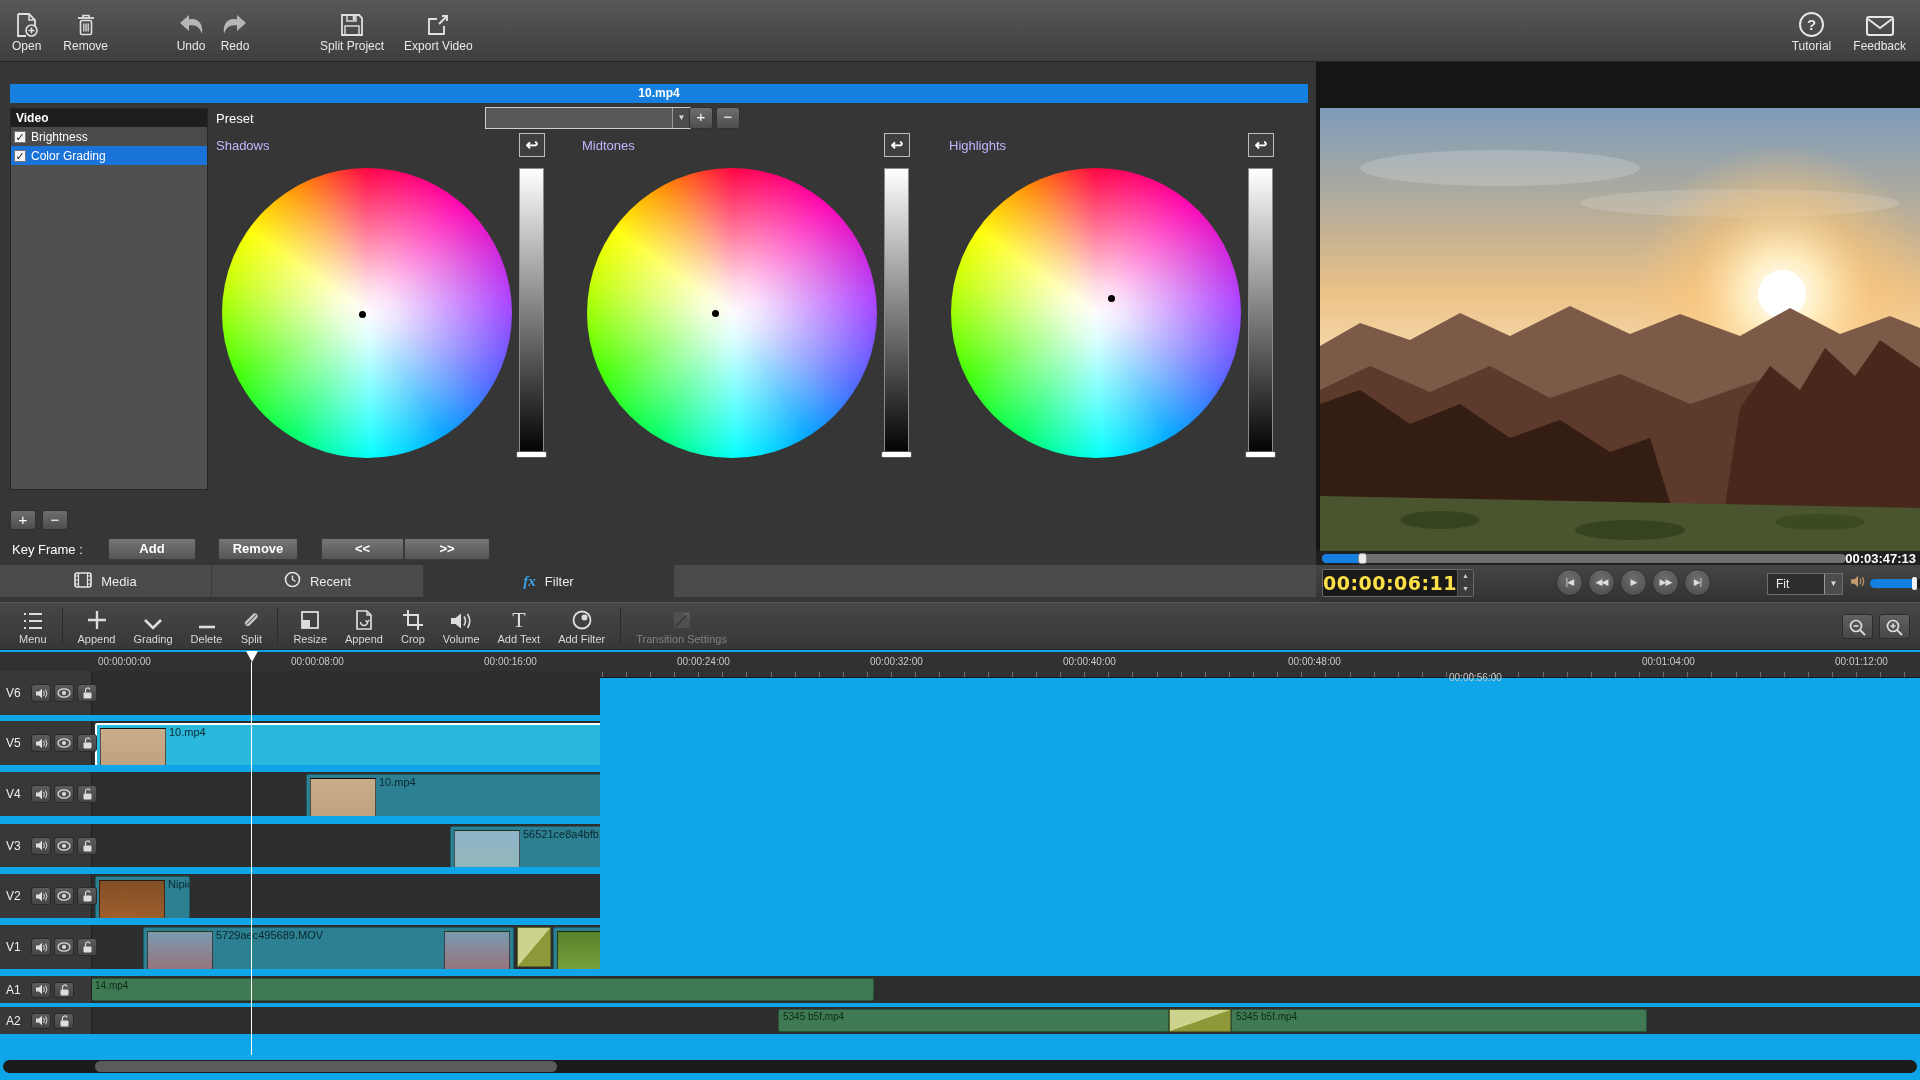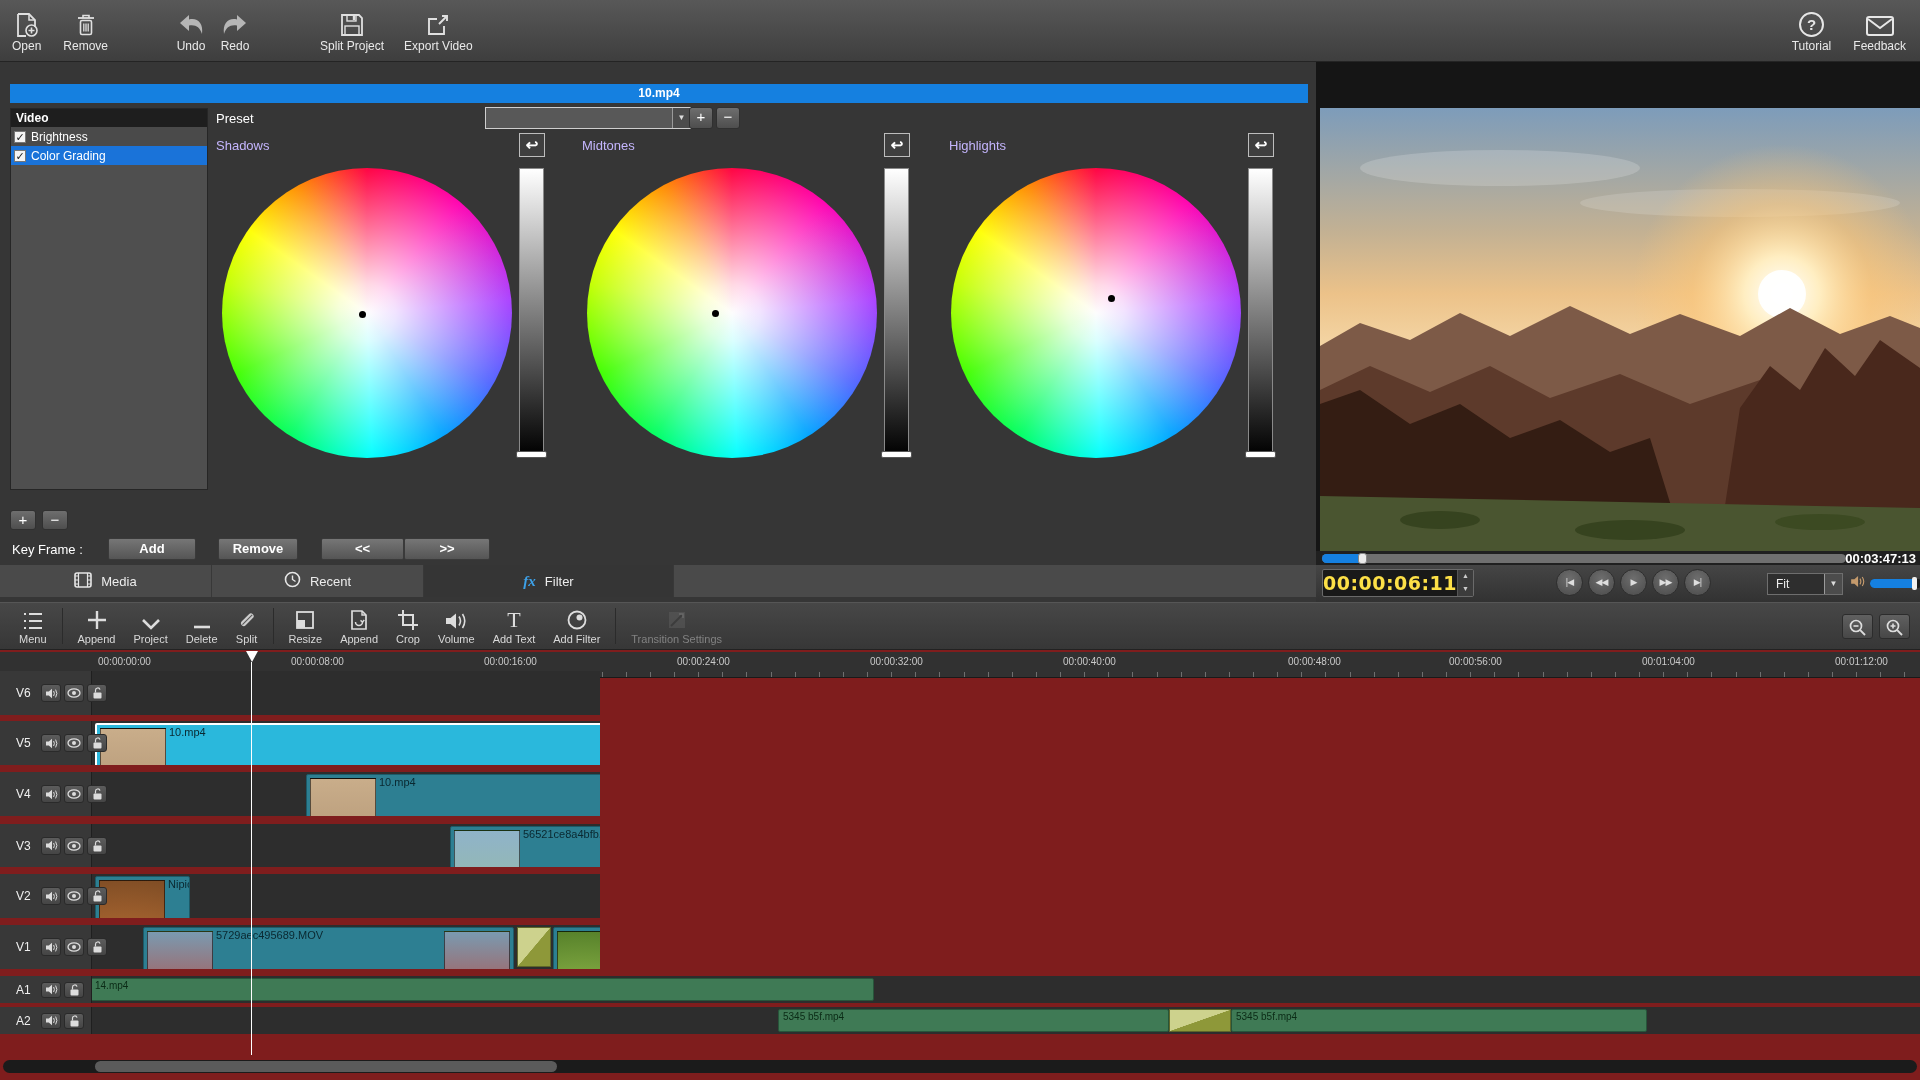--- a/index.html
+++ b/index.html
@@ -67,26 +67,26 @@
 .tlbar{position:absolute;left:0;top:602px;right:0;height:48px;background:linear-gradient(#474747,#373737);border-top:1px solid #565656;border-bottom:1px solid #222;display:flex;align-items:center;padding-left:10px}
 .tli{display:flex;flex-direction:column;align-items:center;gap:2px;color:#d9d9d9;font-size:11px;padding:0 9px}
 .tli .ic{height:24px;display:flex;align-items:flex-end;justify-content:center}
 .tli.disabled{color:#828282}
 .tli.disabled .ic{opacity:.55}
 .vsep{width:1px;height:36px;background:#2b2b2b;margin:0 6px}
 .zoombtns{position:absolute;right:10px;top:11px;display:flex;gap:6px}
 .zbtn{width:31px;height:25px;background:linear-gradient(#606060,#474747);border:1px solid #2c2c2c;border-radius:3px;display:flex;align-items:center;justify-content:center}
 
 
-.timeline{position:absolute;left:0;top:650px;right:0;bottom:0;background:#7f1d1d}
+.timeline{position:absolute;left:0;top:650px;right:0;bottom:0;background:#0ea5e9}
 .ruler{position:absolute;left:0;top:2px;right:0;height:26px;background:#313131;border-bottom:1px solid #191919}
 .tick{position:absolute;bottom:0;width:1px;height:5px;background:#6f6f6f}
 .rlabel{position:absolute;top:4px;font-size:10px;color:#c9c9c9;white-space:nowrap}
 .trow{position:absolute;left:0;right:0;background:#2d2d2d}
-.thead{position:absolute;left:0;top:0;width:92px;height:100%;background:#383838;display:flex;align-items:center;gap:3px;padding-left:16px;z-index:6;border-right:1px solid #1f1f1f}
+.thead{position:absolute;left:0;top:0;width:92px;height:100%;background:#383838;display:flex;align-items:center;gap:3px;padding-left:6px;z-index:6;border-right:1px solid #1f1f1f}
 .tname{color:#f0f0f0;font-size:12px;width:22px;flex:0 0 auto}
 .tbtn{width:20px;height:18px;background:linear-gradient(#5c5c5c,#454545);border:1px solid #2a2a2a;border-radius:3px;display:flex;align-items:center;justify-content:center;flex:0 0 auto}
 .trow.audio .tbtn{height:16px}
 .clip{position:absolute;top:2px;bottom:2px;border-radius:2px;overflow:hidden}
 .clip.video{background:#2d7f92;border:1px solid #1c5a68}
 .clip.video.selected{background:#2ab8dc;border:2px solid #fff}
 .clip.audio{background:#3f7a55;border:1px solid #27553a}
 .clabel{position:absolute;top:1px;font-size:11px;color:#0a2830;white-space:nowrap;z-index:3}
 .clip.audio .clabel{color:#0b2b16;font-size:10px}
 .thumb{position:absolute;top:3px;bottom:3px;width:66px;z-index:2;border:1px solid rgba(0,0,0,.55)}
@@ -360,21 +360,21 @@
           </svg>
         </span>
       <span>Append</span>
     </div>
     <div class="tli">
       <span class="ic">
           <svg width="22" height="14" viewBox="0 0 22 14">
             <path d="M3 3l8 8 8-8" fill="none" stroke="#ddd" stroke-width="2.6"></path>
           </svg>
         </span>
-      <span>Project</span>
+      <span>Grading</span>
     </div>
     <div class="tli">
       <span class="ic">
           <svg width="20" height="8" viewBox="0 0 20 8">
             <path d="M2 4h16" stroke="#ddd" stroke-width="2.6"></path>
           </svg>
         </span>
       <span>Delete</span>
     </div>
     <div class="tli">
@@ -551,21 +551,21 @@
         <div class="tick" style="left: 1856px;"></div>
         <div class="tick" style="left: 1880px;"></div>
         <div class="tick" style="left: 1904px;"></div>
         <span class="rlabel" style="left: 98px;">00:00:00:00</span>
         <span class="rlabel" style="left: 291px;">00:00:08:00</span>
         <span class="rlabel" style="left: 484px;">00:00:16:00</span>
         <span class="rlabel" style="left: 677px;">00:00:24:00</span>
         <span class="rlabel" style="left: 870px;">00:00:32:00</span>
         <span class="rlabel" style="left: 1063px;">00:00:40:00</span>
         <span class="rlabel" style="left: 1256px; padding-left: 32px;">00:00:48:00</span>
-        <span class="rlabel" style="left: 1449px;">00:00:56:00</span>
+        <span class="rlabel" style="left: 1449px; margin-top: 16px;">00:00:56:00</span>
         <span class="rlabel" style="left: 1642px;">00:01:04:00</span>
         <span class="rlabel" style="left: 1835px;">00:01:12:00</span>
       </div>
     <div>
         <div class="trow video" style="top: 21px; height: 44px;">
           <div class="thead">
             <span class="tname">V6</span>
             <span class="tbtn">
               <svg width="13" height="11" viewBox="0 0 13 11">
                 <path d="M1 3.5h2.8L7 .8v9.4L3.8 7.5H1z" fill="#ddd"></path>

